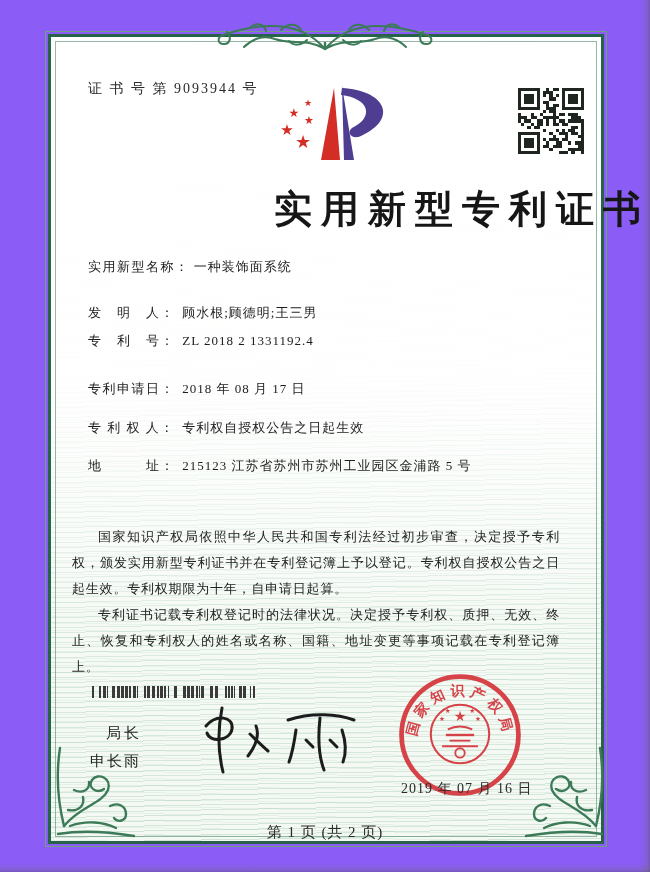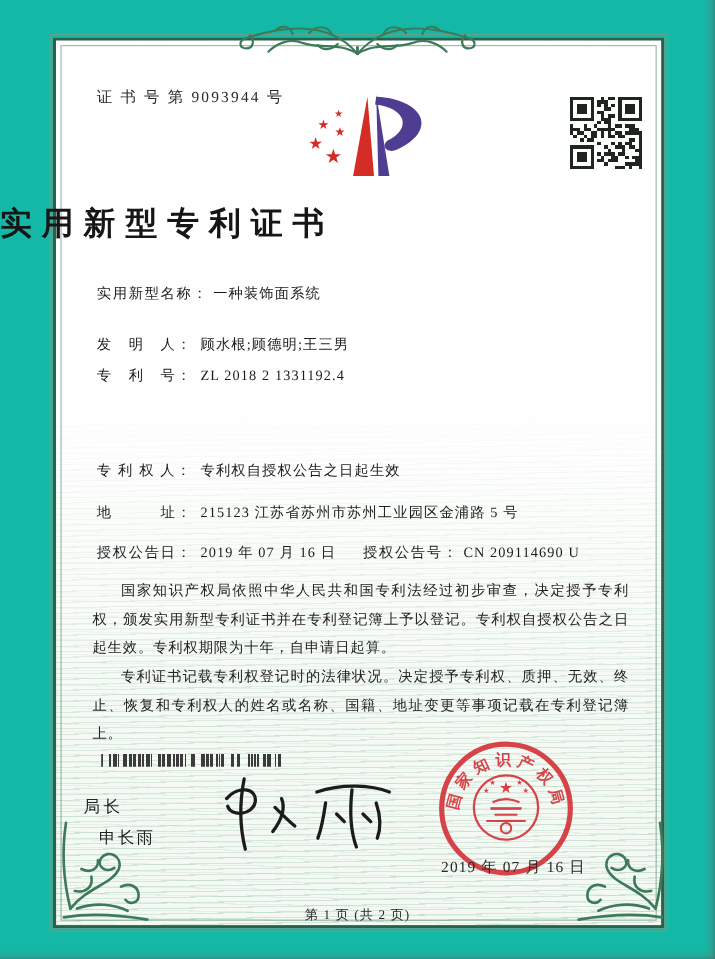--- a/index.html
+++ b/index.html
@@ -1,20 +1,20 @@
 <!DOCTYPE html>
 <html><head>
 <meta charset="utf-8">
 <style>
   * { margin:0; padding:0; box-sizing:border-box; }
   html,body { background:#e9e9e7; }
   body { font-family:"Liberation Serif","DejaVu Serif",serif; }
   .page {
     position:relative; width:650px; height:872px; margin:0 auto;
-    background:#14b8a6; overflow:hidden; color:#1f1f1f;
+    background:#8b5cf6; overflow:hidden; color:#1f1f1f;
   }
   
   .edge-r { position:absolute; top:0; right:0; width:10px; height:100%;
     background:linear-gradient(90deg, rgba(0,0,0,0) 0%, rgba(110,110,110,.25) 70%, rgba(80,80,80,.4) 100%); z-index:9;}
   .edge-b { position:absolute; left:0; bottom:0; width:100%; height:9px;
     background:linear-gradient(180deg, rgba(0,0,0,0) 0%, rgba(110,110,110,.22) 70%, rgba(80,80,80,.35) 100%); z-index:9;}
 
   
   .frame {
     position:absolute; left:48px; top:34px; width:556px; height:810px;
@@ -35,43 +35,43 @@
   .orn-top { position:absolute; left:50%; transform:translateX(-50%); top:13px; width:232px; height:48px; z-index:3; }
   .corner { position:absolute; z-index:3; }
   .corner-bl { left:52px; top:744px; width:86px; height:94px; }
   .corner-br { left:522px; top:744px; width:86px; height:94px; transform:scaleX(-1); }
 
   .cert-no { position:absolute; left:88px; top:80px; font-size:14px; letter-spacing:2px; color:#2a2a2a; z-index:2;}
   .logo { position:absolute; left:258px; top:82px; width:150px; height:100px; z-index:2;}
   .qr { position:absolute; left:518px; top:88px; width:66px; height:66px; background:#fff; z-index:2;}
   .qr svg { width:100%; height:100%; shape-rendering:crispEdges; }
 
-  .title { position:absolute; left:0; top:184px; width:595px; text-align:left;
-    font-size:29px; font-weight:600; letter-spacing:9px; color:#161616; z-index:2;}
+  .title { position:absolute; left:0; top:184px; width:650px; text-align:right;
+    font-size:38px; font-weight:600; letter-spacing:9px; color:#161616; z-index:2;}
 
   .row { position:absolute; left:88px; width:486px; font-size:13px; letter-spacing:1px; color:#1c1c1c; z-index:2; white-space:nowrap;}
   .lbl { display:inline-block; min-width:90px; letter-spacing:1.5px; }
   .grp2 { position:absolute; left:242px; top:0; }
 
-  .body-text { position:absolute; left:84px; top:524px; width:488px; z-index:2; }
+  .body-text { position:absolute; left:72px; top:524px; width:488px; z-index:2; }
   .body-text p { font-size:13px; line-height:26px; letter-spacing:.8px; text-indent:2em;
     text-align:justify; color:#222; }
 
   .barcode { position:absolute; left:92px; top:684px; width:164px; height:12px; z-index:2;}
   .barcode svg { width:100%; height:100%; shape-rendering:crispEdges;}
 
-  .role { position:absolute; left:76px; top:724px; font-size:15px; letter-spacing:3px; color:#222; z-index:4;}
+  .role { position:absolute; left:106px; top:724px; font-size:15px; letter-spacing:3px; color:#222; z-index:4;}
   .director { position:absolute; left:90px; top:752px; font-size:15px; letter-spacing:2px; color:#222; z-index:4;text-align:center;}
   .signature { position:absolute; left:192px; top:698px; width:168px; height:82px; z-index:4;}
 
   .seal { position:absolute; left:394px; top:666px; width:132px; height:138px; z-index:3; opacity:.92;}
   .seal-date { position:absolute; left:401px; top:780px; font-size:14px; letter-spacing:1px; color:#2a2a2a; z-index:4; white-space:nowrap;}
 
   .footer { position:absolute; left:0; top:823px; width:650px; text-align:center;
-    font-size:12px; letter-spacing:1px; color:#2a2a2a; z-index:4;}
+    font-size:15px; letter-spacing:1px; color:#2a2a2a; z-index:4;}
 
   .green-stroke { stroke:#3c7a58; fill:none; stroke-linecap:round; }
 </style>
 </head>
 <body>
 
 <div class="page">
 
   <div class="frame">
     <div class="frame-inner"></div>
@@ -274,35 +274,31 @@
     <span class="val">一种装饰面系统</span>
   </div>
   <div class="row" style="top:304px">
     <span class="lbl">发　明　人：</span>
     <span class="val">顾水根;顾德明;王三男</span>
   </div>
   <div class="row" style="top:332px">
     <span class="lbl">专　利　号：</span>
     <span class="val">ZL 2018 2 1331192.4</span>
   </div>
+  <div class="row" style="top:380px">
+    <span class="lbl">专利申请日：</span>
+    <span class="val">2018 年 08 月 17 日</span>
+  </div>
   <div class="row" style="top:419px">
     <span class="lbl">专 利 权 人：</span>
     <span class="val">专利权自授权公告之日起生效</span>
   </div>
   <div class="row" style="top:457px">
     <span class="lbl">地　　　址：</span>
     <span class="val">215123 江苏省苏州市苏州工业园区金浦路 5 号</span>
-  </div>
-  <div class="row" style="top:493px">
-    <span class="lbl">授权公告日：</span>
-    <span class="val">2019 年 07 月 16 日</span>
-    <span class="grp2">
-      <span class="lbl" style="min-width:0">授权公告号：</span>
-      <span class="val">CN 209114690 U</span>
-    </span>
   </div>
 
   <div class="body-text">
     <p>国家知识产权局依照中华人民共和国专利法经过初步审查，决定授予专利权，颁发实用新型专利证书并在专利登记簿上予以登记。专利权自授权公告之日起生效。专利权期限为十年，自申请日起算。</p>
     <p>专利证书记载专利权登记时的法律状况。决定授予专利权、质押、无效、终止、恢复和专利权人的姓名或名称、国籍、地址变更等事项记载在专利登记簿上。</p>
   </div>
 
   <div class="barcode">
     <svg id="barcode-svg" viewBox="0 0 164 12" preserveAspectRatio="none" aria-hidden="true">
         <rect x="0" y="0" width="2" height="12" fill="#3b3b3b"></rect>

